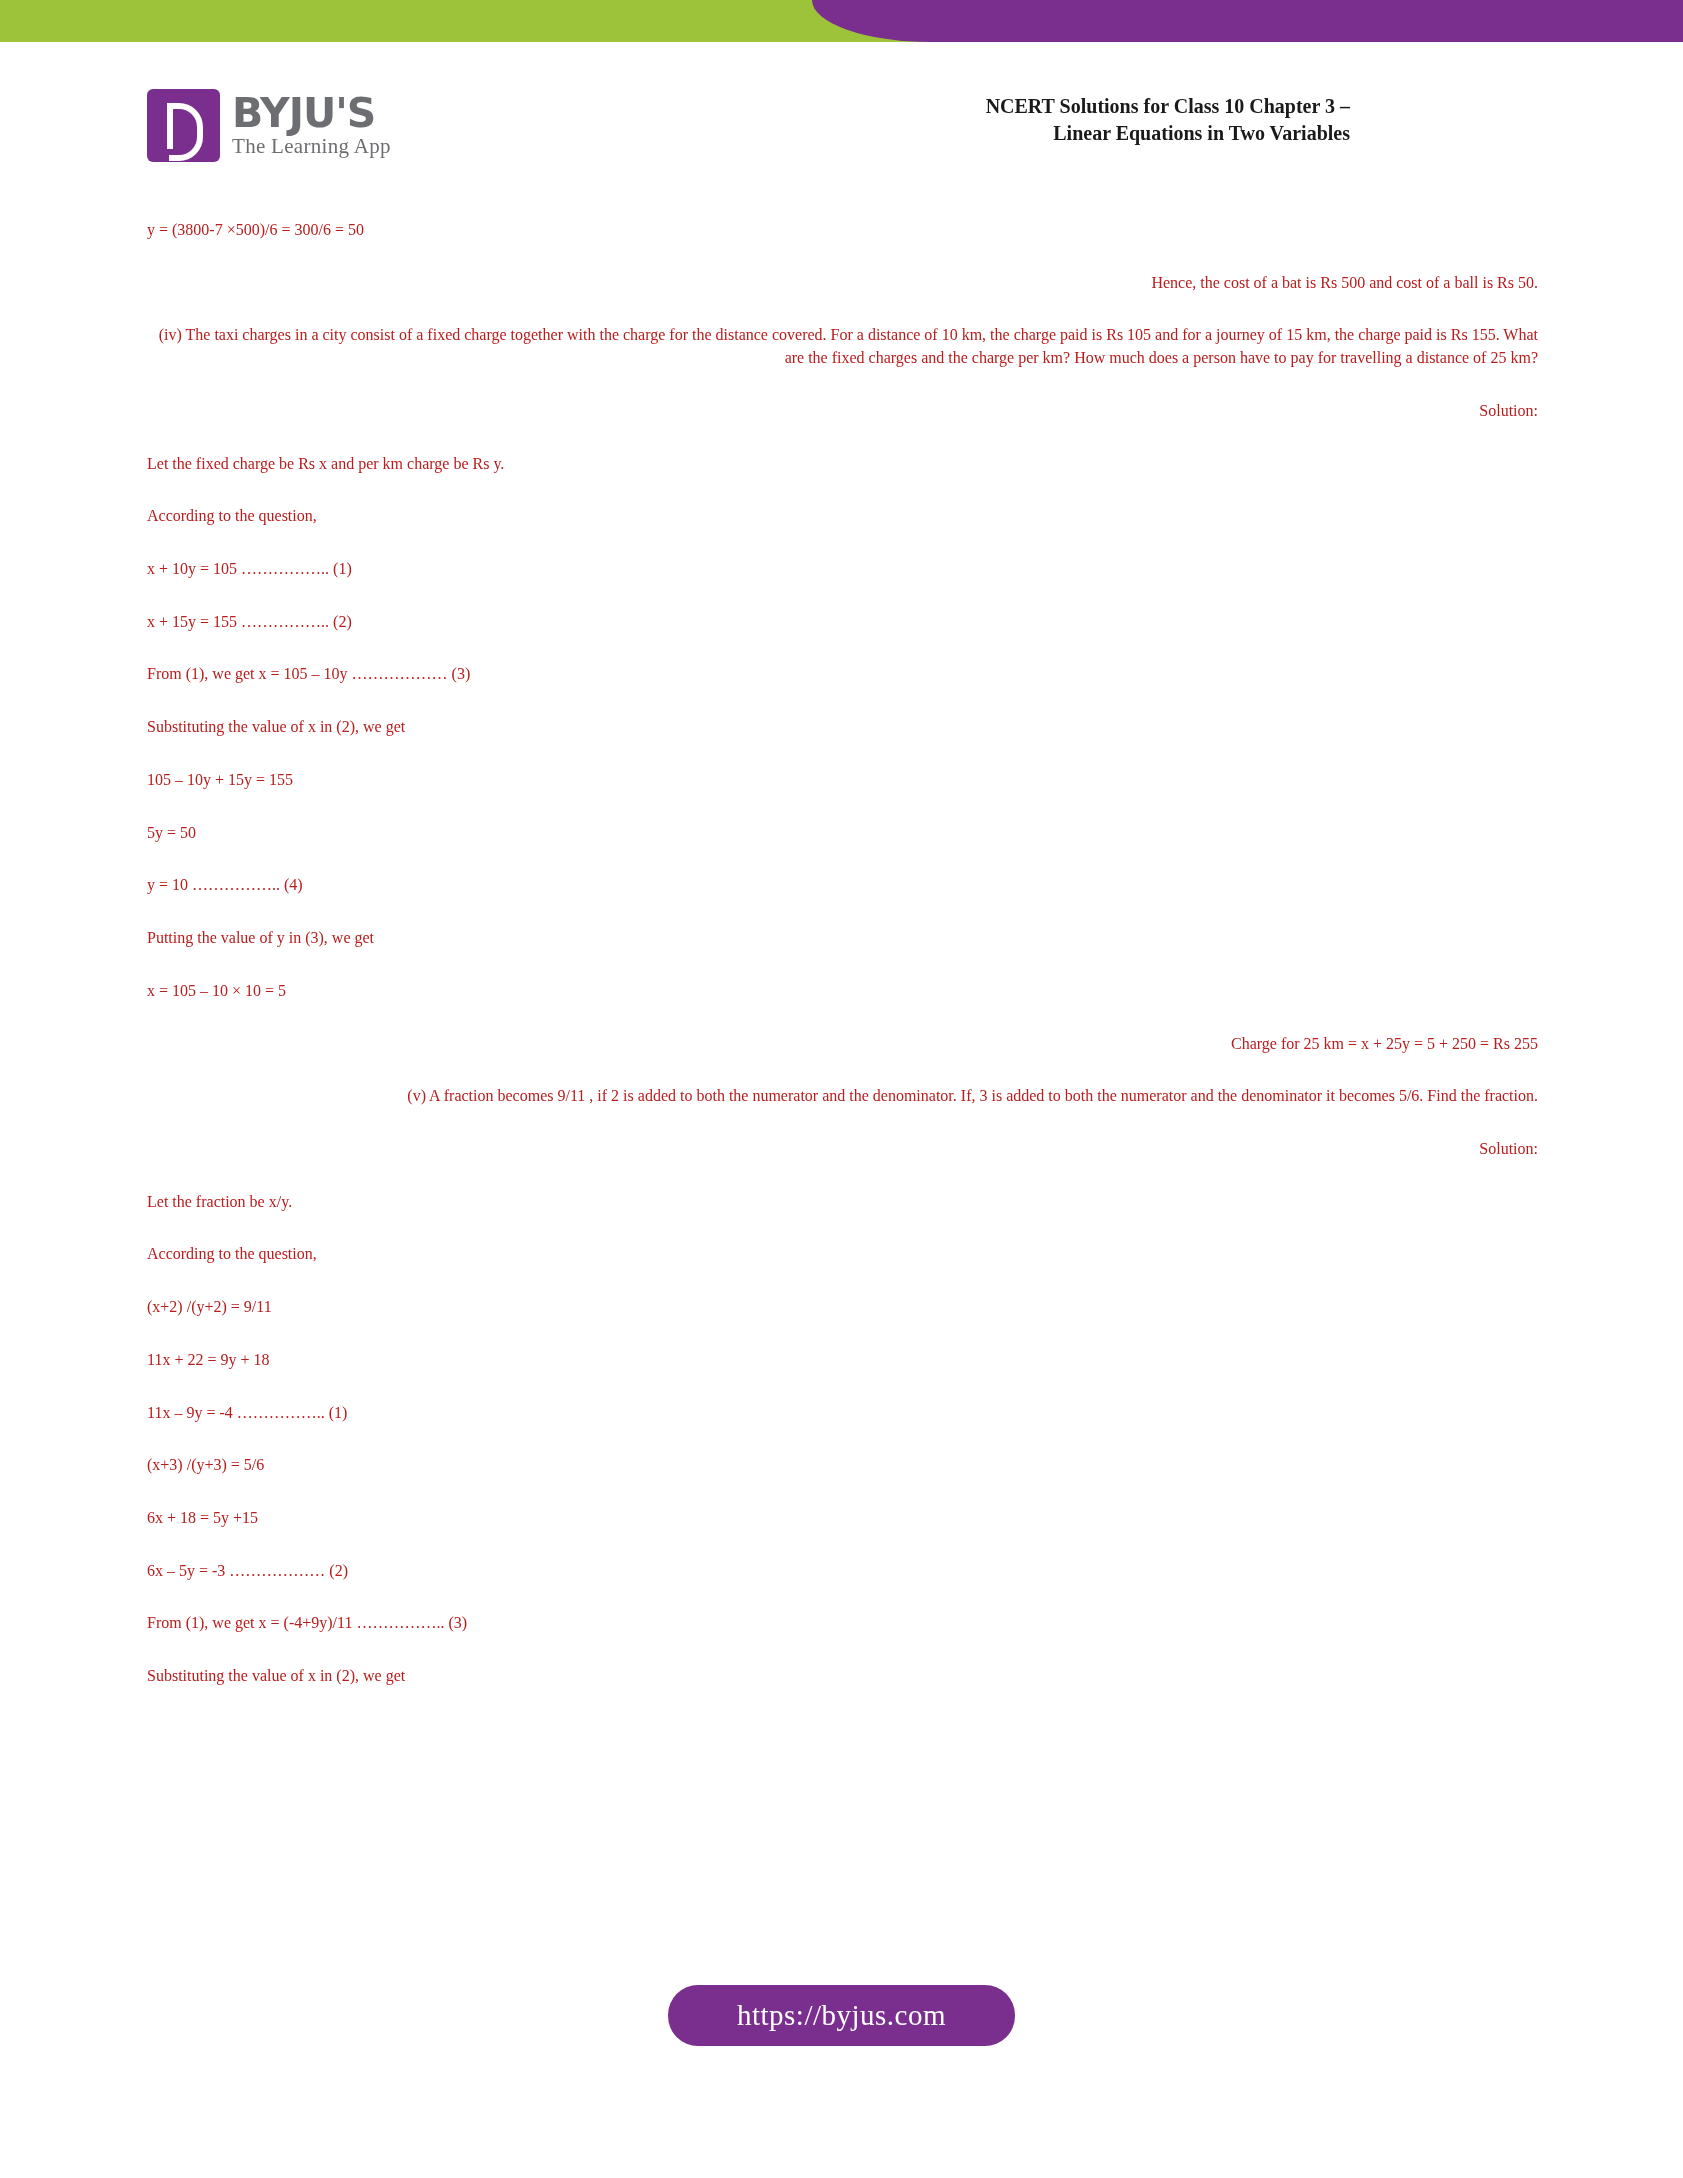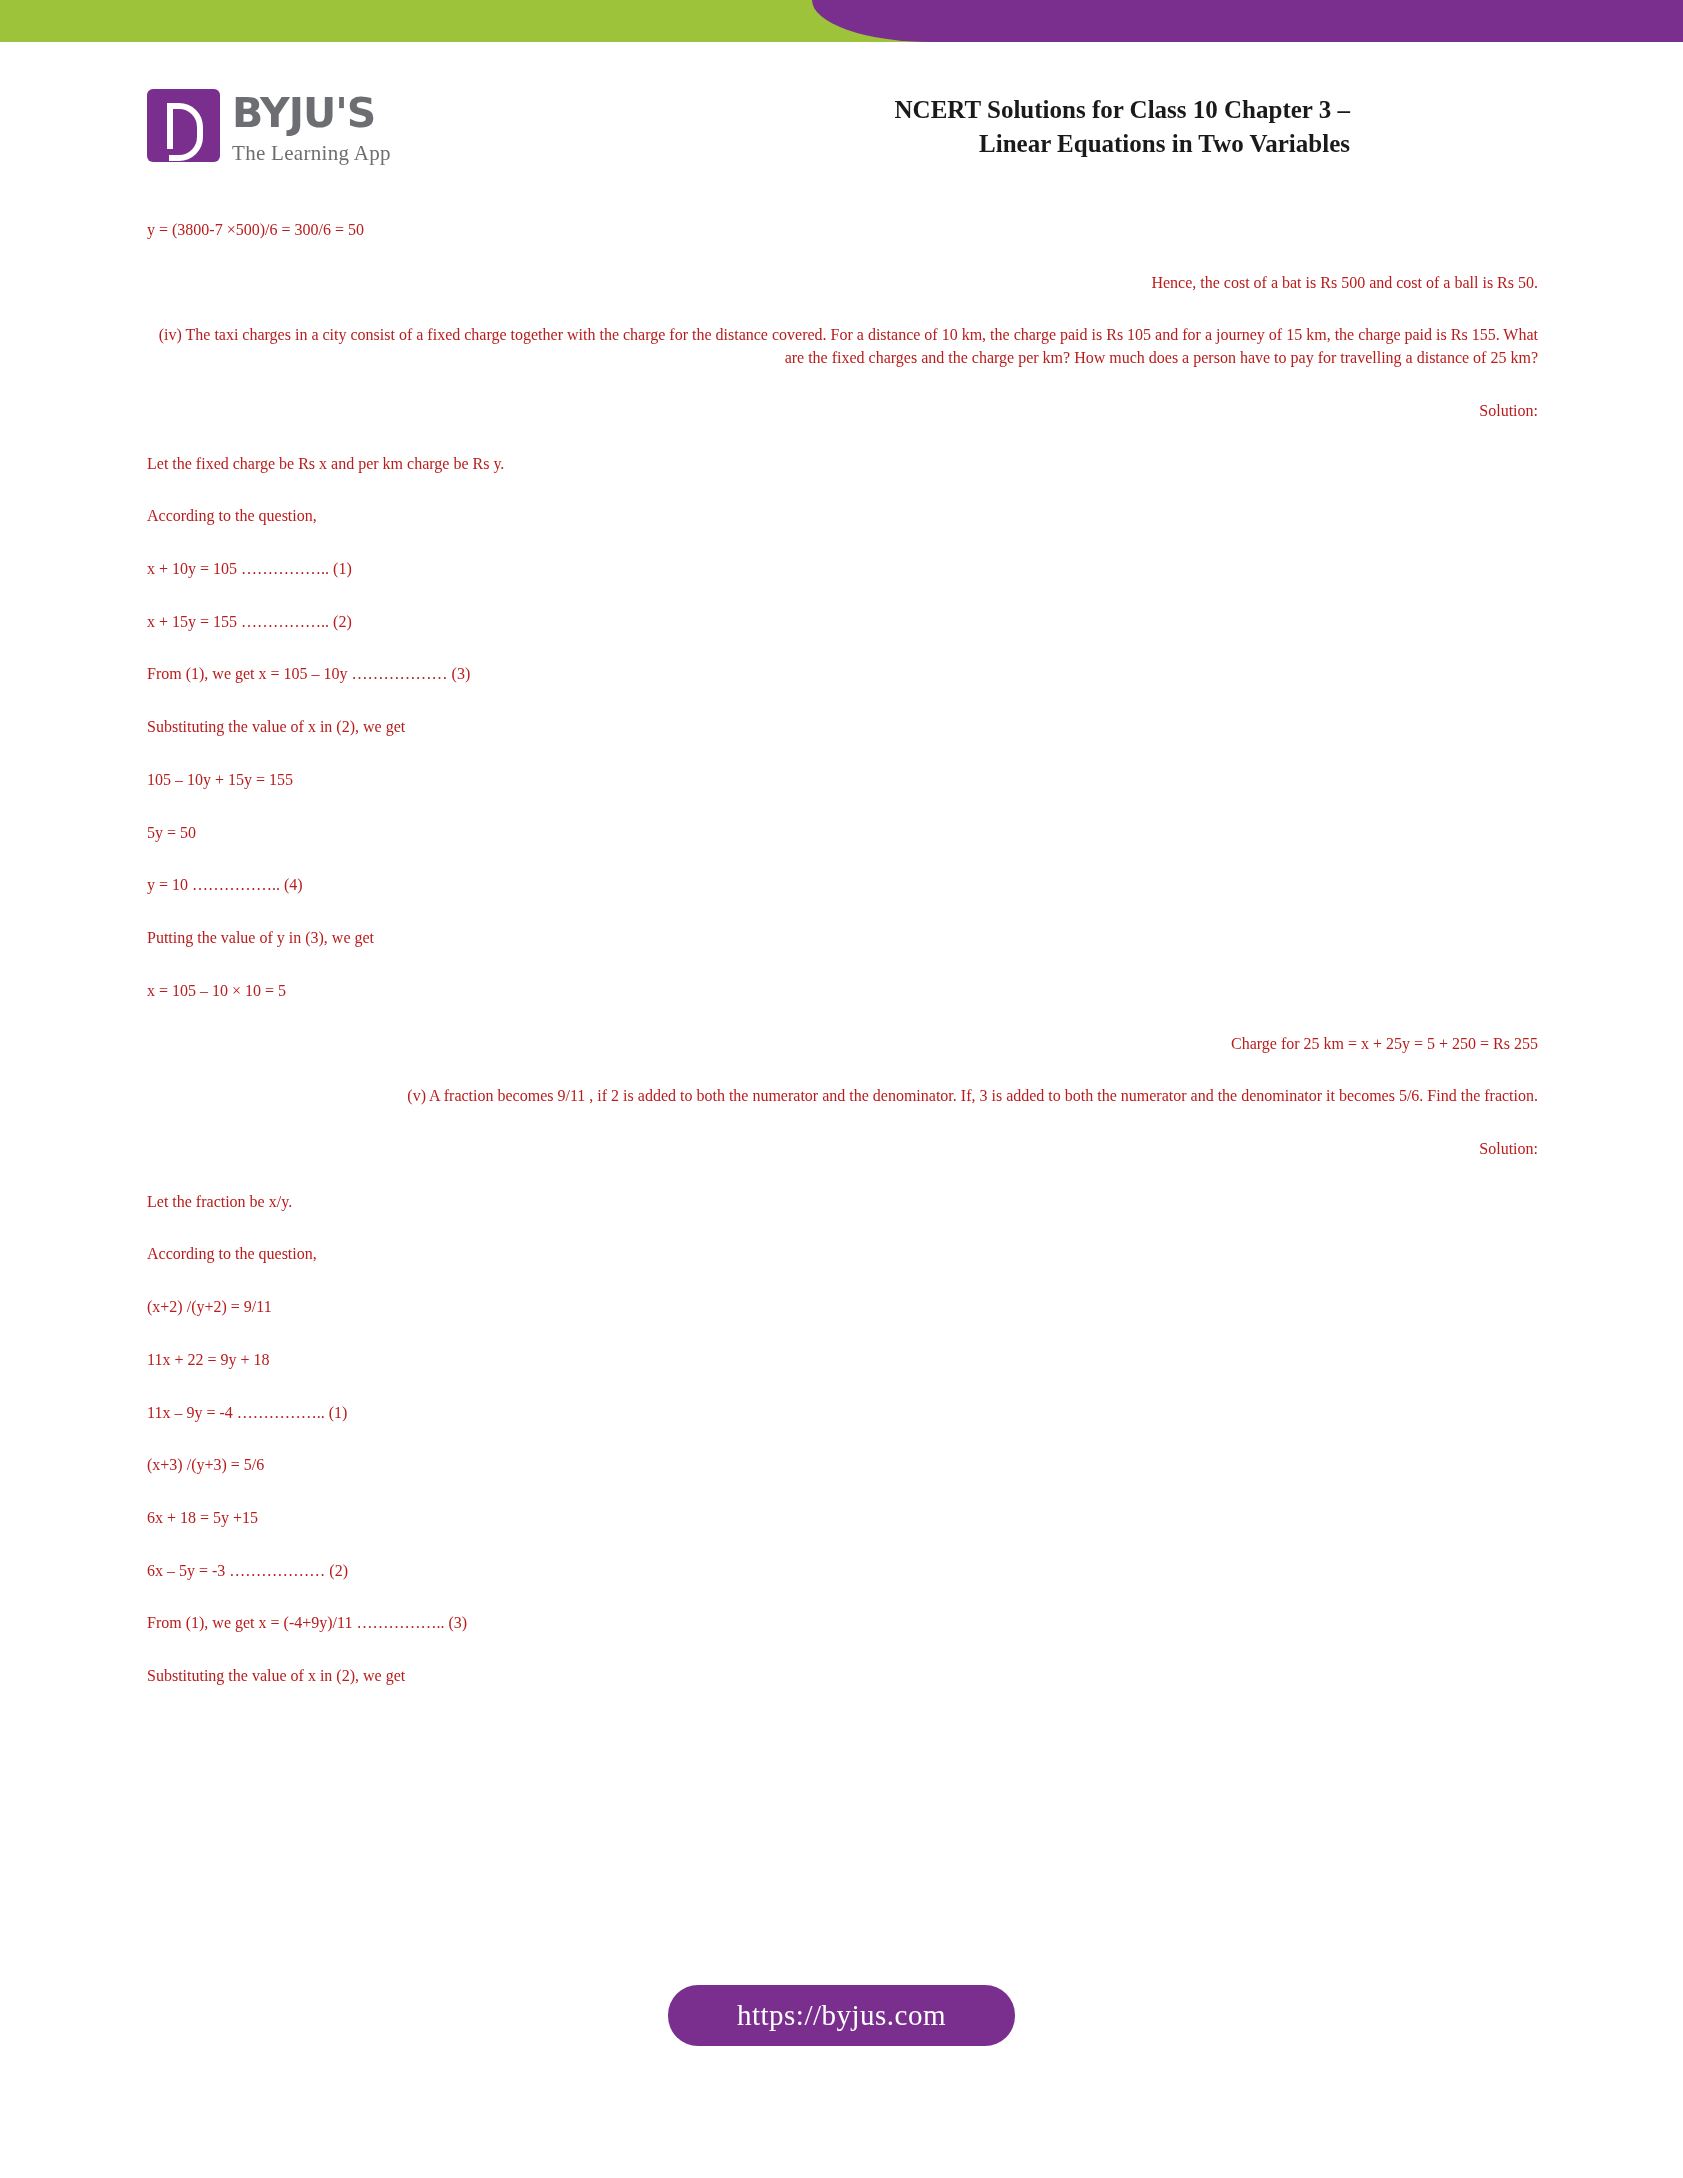--- a/index.html
+++ b/index.html
@@ -99,32 +99,31 @@
     font-weight: bold;
     font-size: 41px;
     color: #6d6e71;
     letter-spacing: -1px;
     line-height: 1;
   }
   .logo-tag {
     font-family: "Liberation Serif", serif;
     font-size: 21px;
     color: #6d6e71;
-    margin-top: 7px;
     letter-spacing: 0.3px;
   }
   .doc-title {
     position: absolute;
     right: 79px;
     top: 16px;
     width: 693px;
     text-align: right;
     font-family: "Liberation Serif", serif;
     font-weight: bold;
-    font-size: 25px;
+    font-size: 20px;
     color: #1a1a1a;
     line-height: 1.35;
   }
 
   
   .content {
     position: absolute;
     top: 203px;
     left: 147px;
     width: 1391px;

